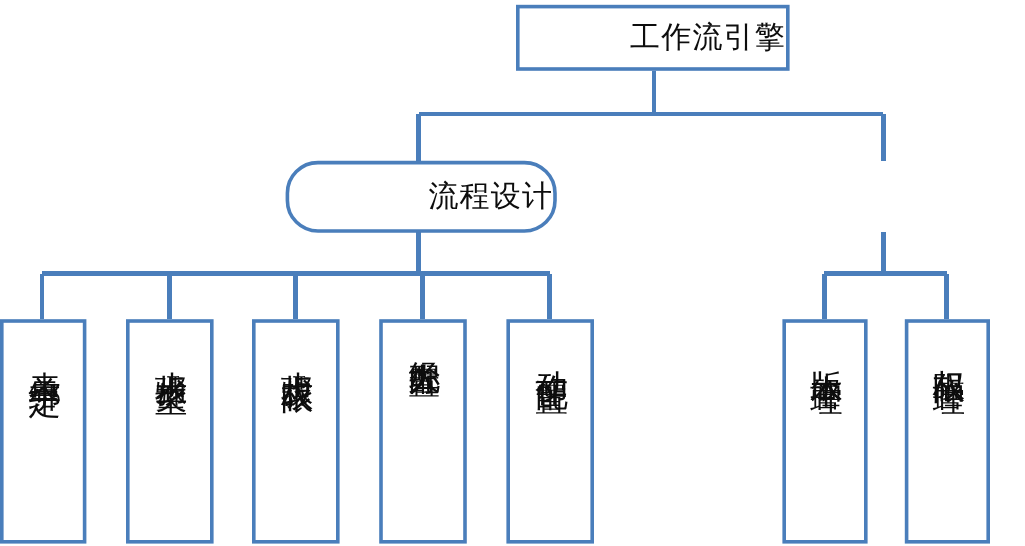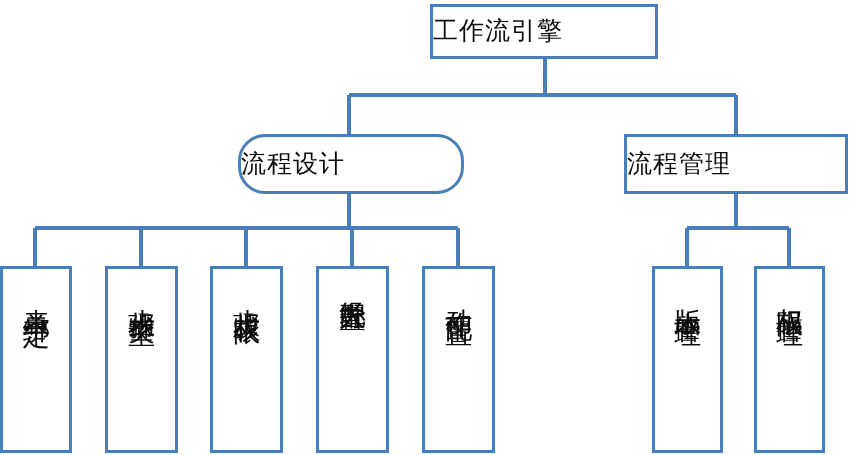--- a/index.html
+++ b/index.html
@@ -23,21 +23,21 @@
     height: 455px;
     pointer-events: none;
   }
   .node {
     position: absolute;
     box-sizing: border-box;
     background: #ffffff;
     border: 3px solid #4a7ebb;
     display: flex;
     align-items: center;
-    justify-content: flex-start;
+    justify-content: flex-end;
     overflow: hidden;
   }
   .node.level-1, .node.level-2 {
     border-width: 3px;
   }
   .node.leaf {
     border-width: 3px;
     align-items: flex-start;
     justify-content: center;
     padding-top: 18px;
@@ -94,23 +94,20 @@
   </svg>
 
   <div class="node level-1" style="left:430px; top:4px; width:228px; height:55px;">
     <span class="node-label">工作流引擎</span>
   </div>
 
   <div class="node level-2" style="left:238px; top:134px; width:226px; height:60px;border-radius:27px;">
     <span class="node-label">流程设计</span>
   </div>
 
-  <div class="node level-2" style="left:624px; top:134px; width:224px; height:60px;">
-    <span class="node-label">流程管理</span>
-  </div>
 
   <div class="node leaf" style="left:0px; top:266px; width:72px; height:187px;">
     <span class="node-label">表单绑定</span>
   </div>
 
   <div class="node leaf" style="left:105px; top:266px; width:73px; height:187px;">
     <span class="node-label">步骤类型</span>
   </div>
 
   <div class="node leaf" style="left:210px; top:266px; width:73px; height:187px;">

